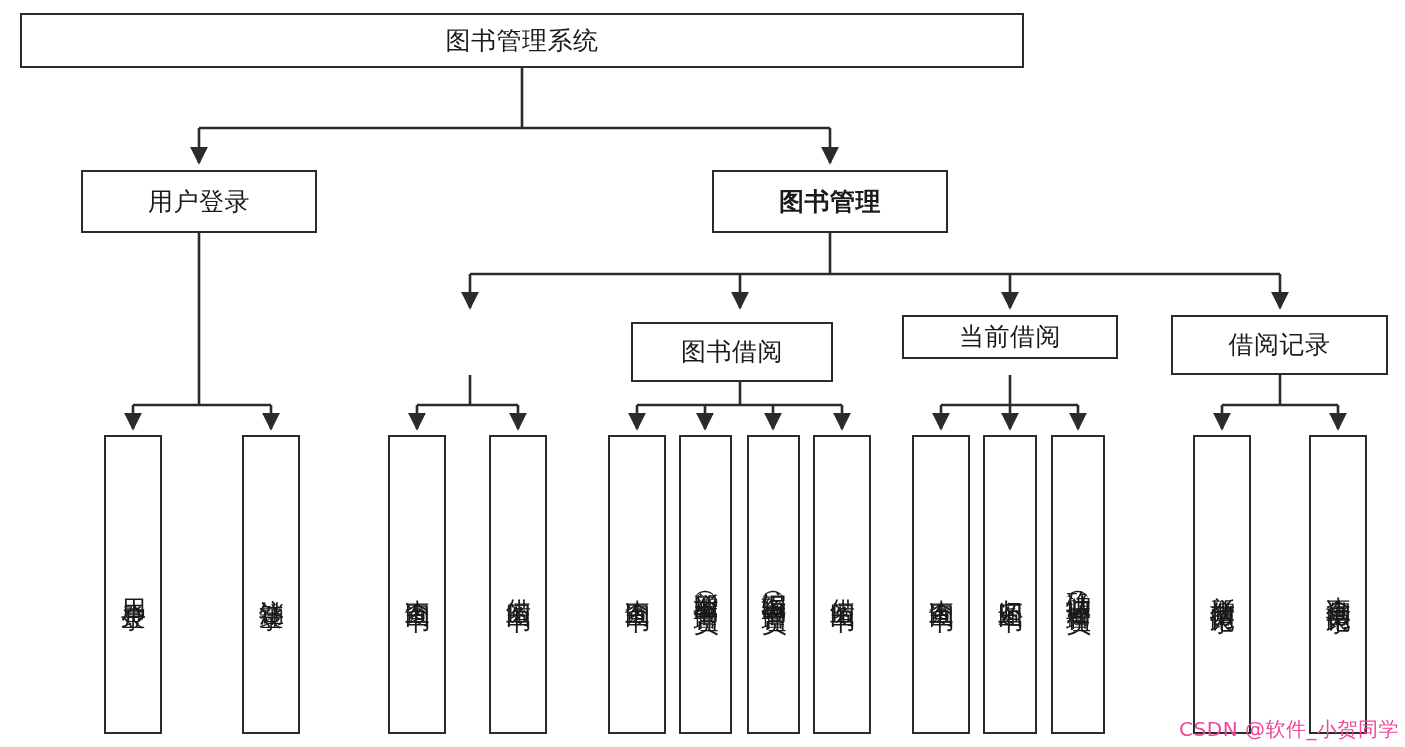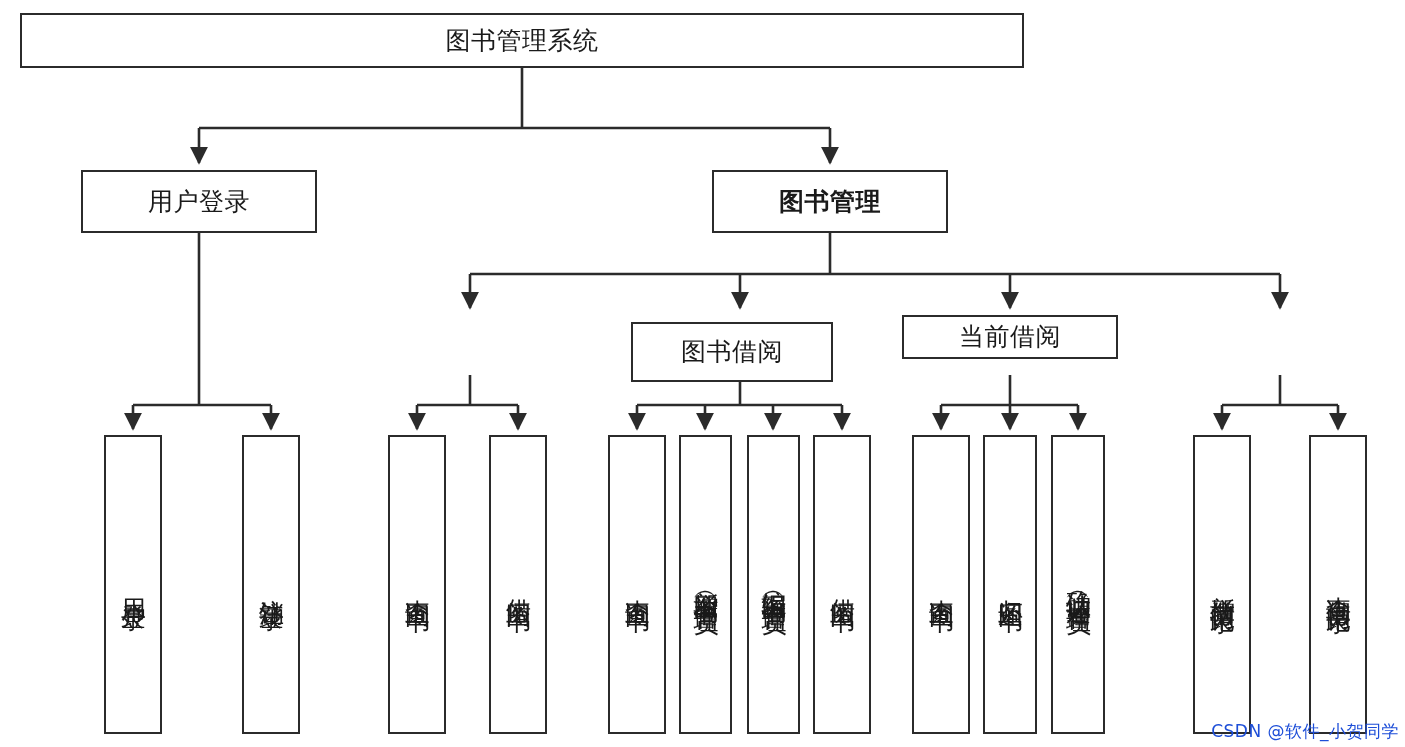--- a/index.html
+++ b/index.html
@@ -59,22 +59,22 @@
   .node-v .node-label {
     writing-mode: vertical-rl;
     text-orientation: upright;
     display: block;
     max-height: 272px;
   }
   #watermark {
     position: absolute;
     right: 6px;
     bottom: 4px;
-    font-size: 17px;
-    color: #1d4ed8;
+    font-size: 20px;
+    color: #ec4899;
     letter-spacing: 0.5px;
     white-space: nowrap;
     user-select: none;
   }
 </style>
 </head>
 <body>
 
 <div id="diagram-root">
 
@@ -142,20 +142,23 @@
 
 
   <div class="node node-h" style="left:631px; top:315px; width:202px; height:60px;margin-top:7px;">
     <span class="node-label">图书借阅</span>
   </div>
 
   <div class="node node-h" style="left:902px; top:315px; width:216px; height:44px;">
     <span class="node-label">当前借阅</span>
   </div>
 
+  <div class="node node-h" style="left:1171px; top:315px; width:217px; height:60px;">
+    <span class="node-label">借阅记录</span>
+  </div>
 
   <div class="node node-v" style="left:104px; top:435px; width:58px; height:299px;">
     <span class="node-label">用户登录</span>
   </div>
 
   <div class="node node-v" style="left:242px; top:435px; width:58px; height:299px;">
     <span class="node-label">注销登录</span>
   </div>
 
   <div class="node node-v" style="left:388px; top:435px; width:58px; height:299px;">

